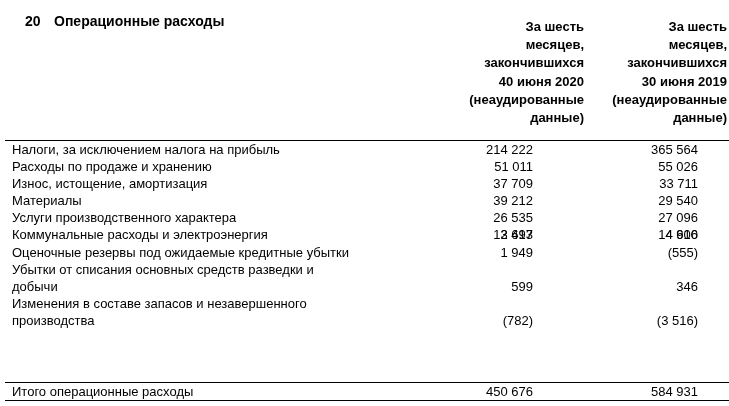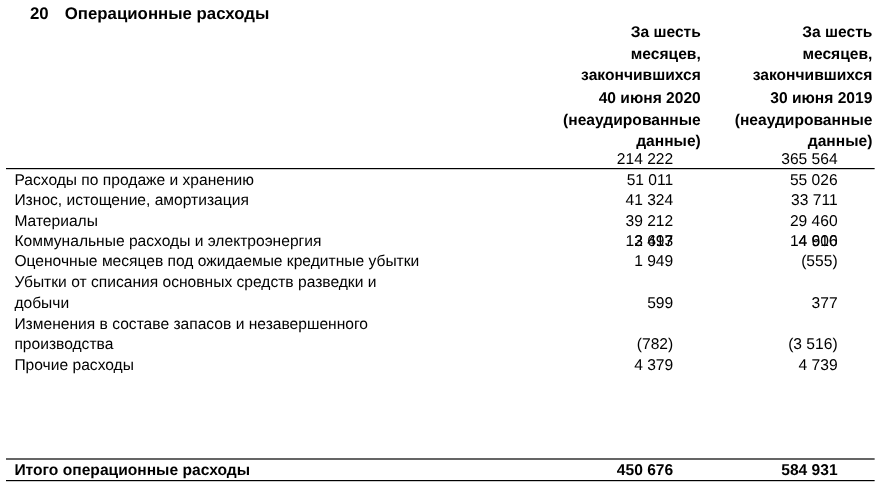--- a/index.html
+++ b/index.html
@@ -11,21 +11,21 @@
       width: 729px;
       height: 406px;
       position: relative;
       overflow: hidden;
       font-family: "Liberation Sans", sans-serif;
       color: #000000;
     }
     .section-title {
       position: absolute;
       left: 25px;
-      top: 3px;
+      top: 13px;
       font-size: 14px;
       font-weight: bold;
       white-space: nowrap;
     }
     .section-title .num {
       display: inline-block;
       width: 29px;
     }
     .col-header {
       position: absolute;
@@ -59,24 +59,24 @@
     .row .label {
       width: 400px;
       display: block;
     }
     .row .v1, .row .v2 {
       position: absolute;
       bottom: 0;
       text-align: right;
       white-space: nowrap;
     }
-    .row .v1 { right: 168px; }
+    .row .v1 { right: 196px; }
     .row .v2 { right: 31px; margin-top: 42px; }
     .row.total {
-      font-weight: bold;
+      font-weight: normal;
     }
   </style>
 </head>
 <body>
 
 <div class="section-title">
   <span class="num">20</span><span>Операционные расходы</span>
 </div>
 
 <div class="col-header c1">
@@ -94,66 +94,67 @@
   <div>закончившихся</div>
   <div>30 июня 2019</div>
   <div>(неаудированные</div>
   <div>данные)</div>
 </div>
 
 <div class="hr" style="top:140px;"></div>
 
 <div class="table">
   <div class="row">
+    <span class="label">Налоги, за исключением налога на прибыль</span>
     <span class="v1">214 222</span>
     <span class="v2">365 564</span>
   </div>
   <div class="row">
     <span class="label">Расходы по продаже и хранению</span>
     <span class="v1">51 011</span>
     <span class="v2">55 026</span>
   </div>
   <div class="row">
     <span class="label">Износ, истощение, амортизация</span>
-    <span class="v1">41 324</span>
+    <span class="v1">37 709</span>
     <span class="v2">33 711</span>
   </div>
   <div class="row">
     <span class="label">Материалы</span>
     <span class="v1">39 212</span>
-    <span class="v2">29 460</span>
+    <span class="v2">29 540</span>
+  </div>
+  <div class="row">
+    <span class="label">Услуги производственного характера</span>
+    <span class="v1">26 535</span>
+    <span class="v2">27 096</span>
   </div>
   <div class="row">
     <span class="label">Коммунальные расходы и электроэнергия</span>
     <span class="v1">12 497</span>
     <span class="v2">14 910</span>
   </div>
   <div class="row">
     <span class="v1">3 613</span>
     <span class="v2">4 606</span>
   </div>
   <div class="row">
-    <span class="label">Оценочные месяцев под ожидаемые кредитные убытки</span>
+    <span class="label">Оценочные резервы под ожидаемые кредитные убытки</span>
     <span class="v1">1 949</span>
     <span class="v2">(555)</span>
   </div>
   <div class="row">
     <span class="label"><span>Убытки от списания основных средств разведки и</span><br><span>добычи</span></span>
     <span class="v1">599</span>
-    <span class="v2">377</span>
+    <span class="v2">346</span>
   </div>
   <div class="row">
     <span class="label"><span>Изменения в составе запасов и незавершенного</span><br><span>производства</span></span>
     <span class="v1">(782)</span>
     <span class="v2">(3 516)</span>
-  </div>
-  <div class="row">
-    <span class="label">Прочие расходы</span>
-    <span class="v1">4 379</span>
-    <span class="v2">4 739</span>
   </div>
 </div>
 
 <div class="hr" style="top:382px;"></div>
 
 <div class="table" style="top:383px;">
   <div class="row total">
     <span class="label">Итого операционные расходы</span>
     <span class="v1">450 676</span>
     <span class="v2">584 931</span>

